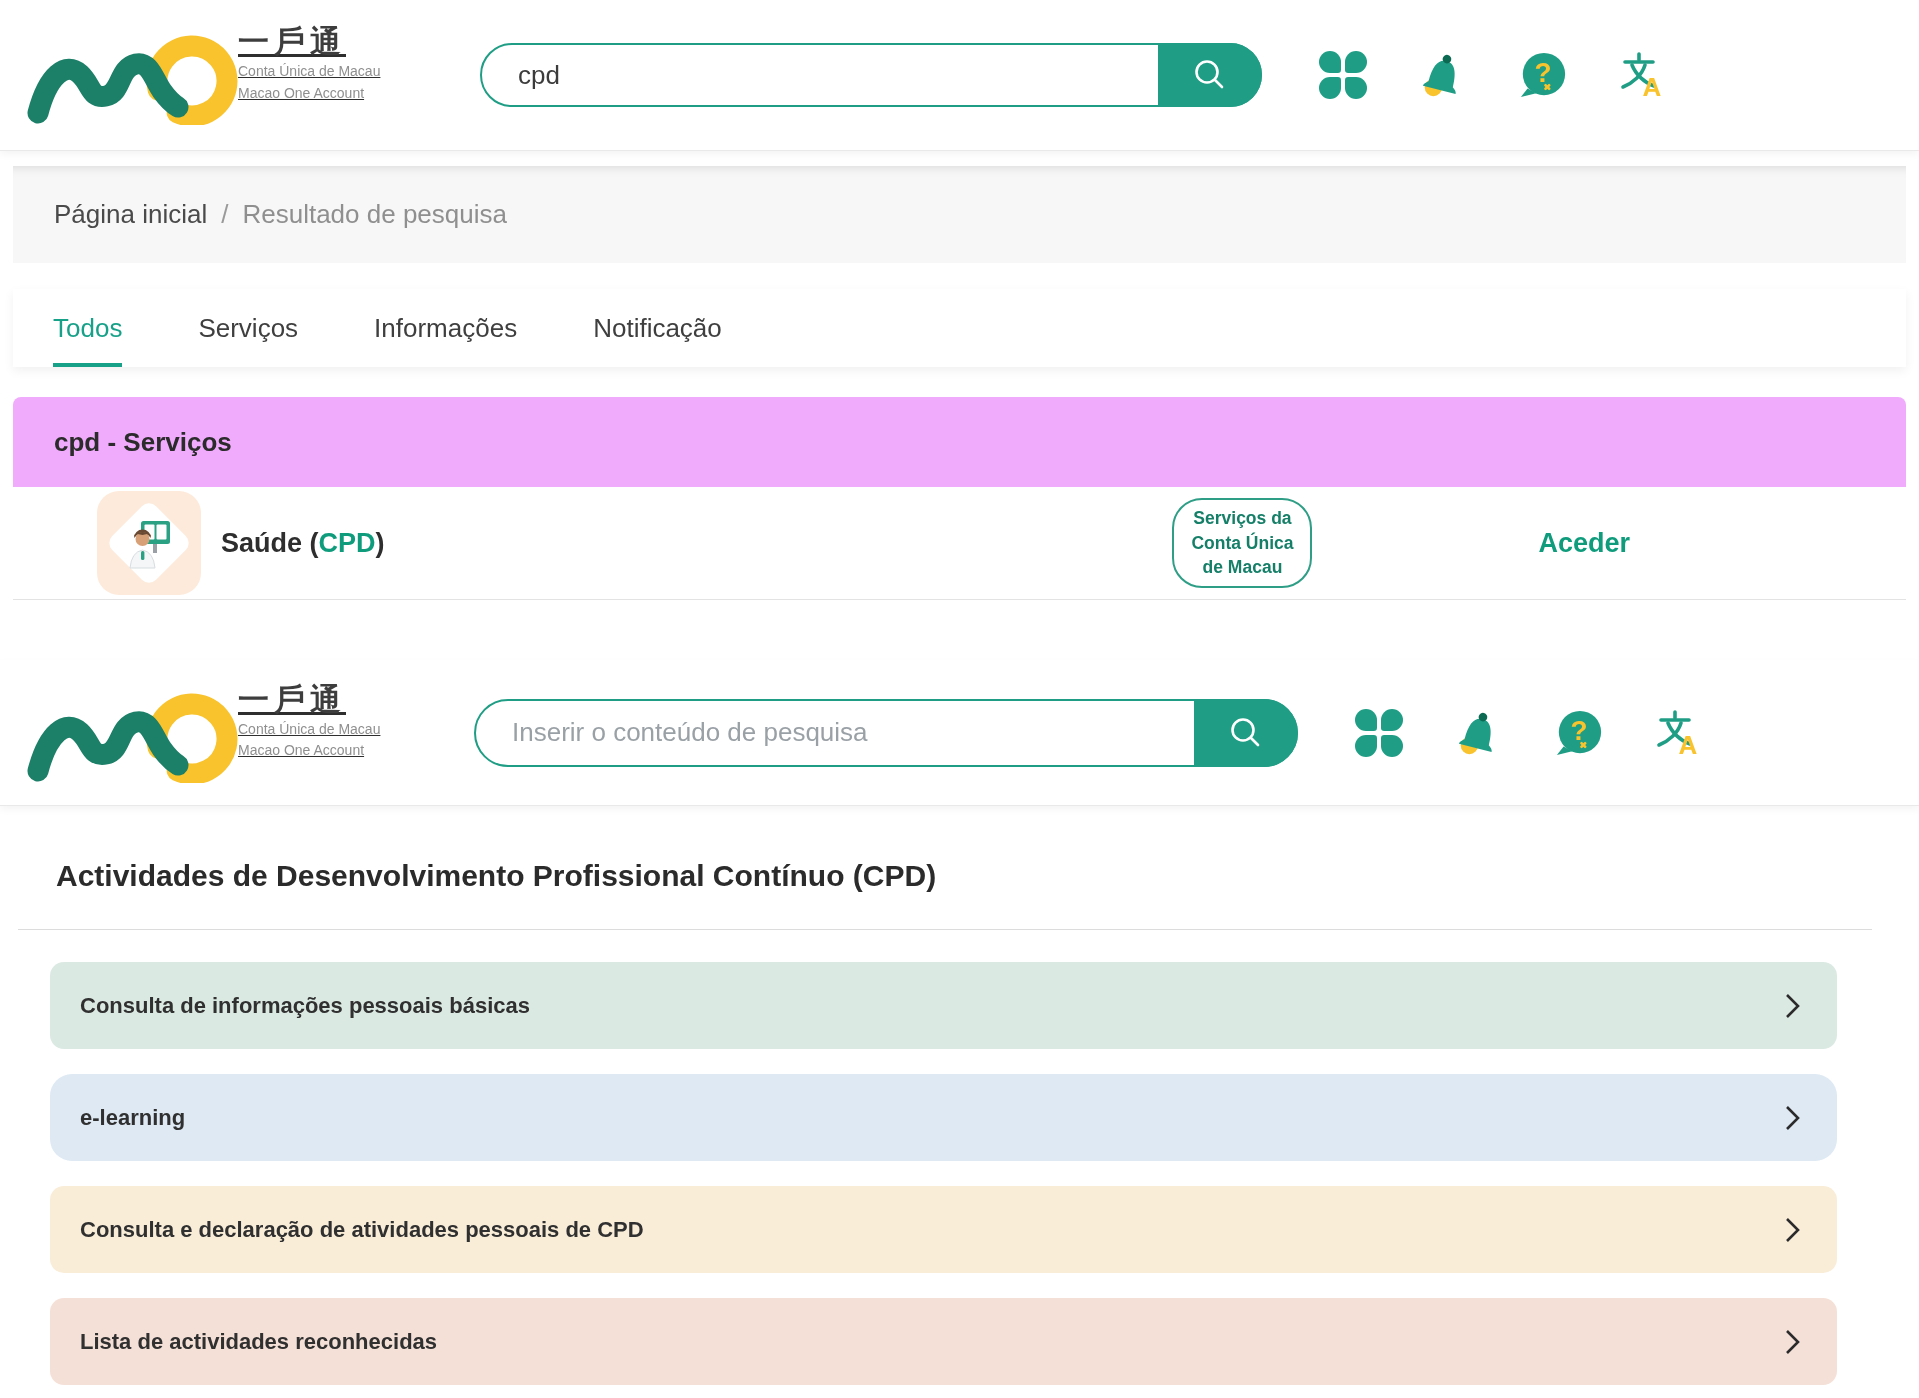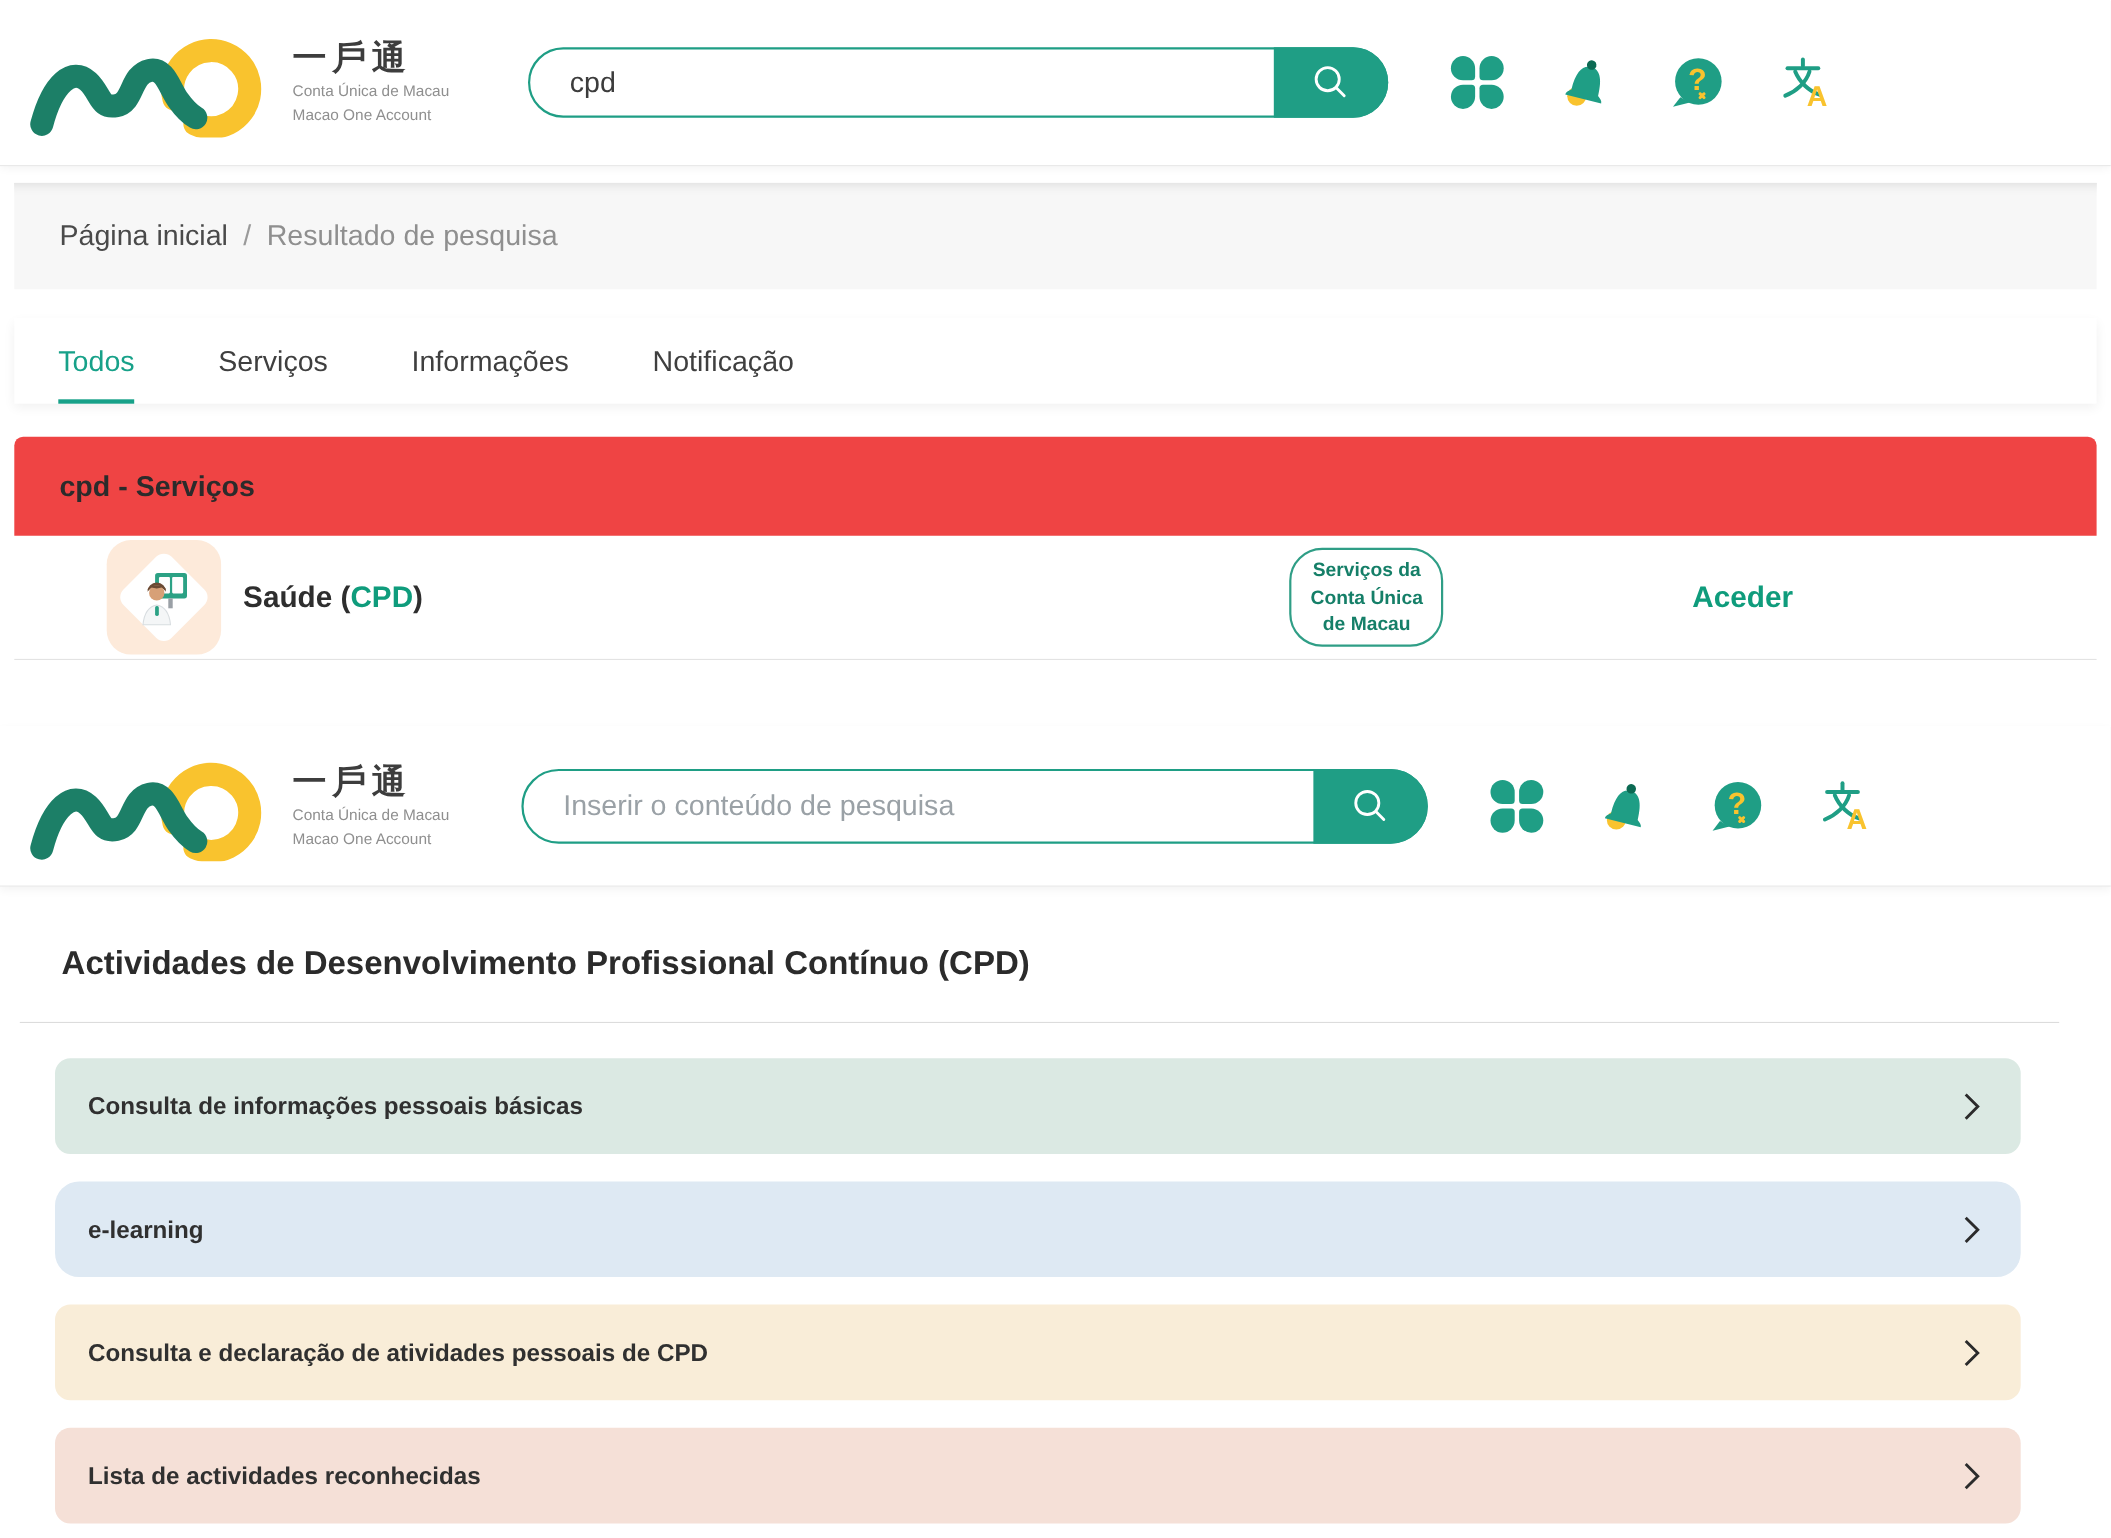--- a/index.html
+++ b/index.html
@@ -17,21 +17,21 @@
 
   
   .app-header {
     height:150px; display:flex; align-items:center;
     padding-left:26px; background:#fff;
     box-shadow:0 1px 0 #e9e9e9, 0 4px 8px rgba(0,0,0,.05);
     position:relative; z-index:2;
   }
   .app-header.second { height:145px; margin-top:60px; }
 
-  .logo { display:flex; align-items:center; gap:28px; width:418px; flex:none; cursor:pointer; }
+  .logo { display:flex; align-items:flex-start; width:418px; flex:none; cursor:pointer;text-decoration:underline; }
   .logo-text { display:flex; flex-direction:column; }
   .logo-cjk { font-size:31px; font-weight:bold; color:#3d3d3d; letter-spacing:5px; line-height:1.1; }
   .logo-sub { font-size:14px; color:#8f8f8f; line-height:1.35; margin-top:3px; }
 
   .search {
     display:flex; align-items:stretch; height:64px; width:782px;
     border:2px solid var(--green); border-radius:40px;
     background:#fff; margin-left:36px; flex:none; overflow:visible;
   }
   .second .search { width:824px; height:68px; margin-left:30px; }
@@ -80,21 +80,21 @@
   }
   .tab {
     display:flex; align-items:center; font-size:26px; color:#3f3f3f;
     border-bottom:4px solid transparent; padding-top:4px; cursor:pointer;
   }
   .tab.active { color:#17a189; border-bottom-color:#17a189; }
 
   
   .results-card { margin:30px 13px 0; border-bottom:1px solid #e3e3e3; background:#fff; }
   .results-head {
-    background:#ef4444; border-radius:8px 8px 0 0; height:90px;
+    background:#f0abfc; border-radius:8px 8px 0 0; height:90px;
     display:flex; align-items:center; padding-left:41px;
     font-size:26px; font-weight:bold; color:#2b2b2b;
   }
   .result-row { display:flex; align-items:center; min-height:112px; padding:4px 0; }
   .svc-icon {
     width:104px; height:104px; margin-left:84px; flex:none;
     background:#fdeada; border-radius:22px; position:relative;
     display:flex; align-items:center; justify-content:center;
   }
   .svc-icon .diamond {

